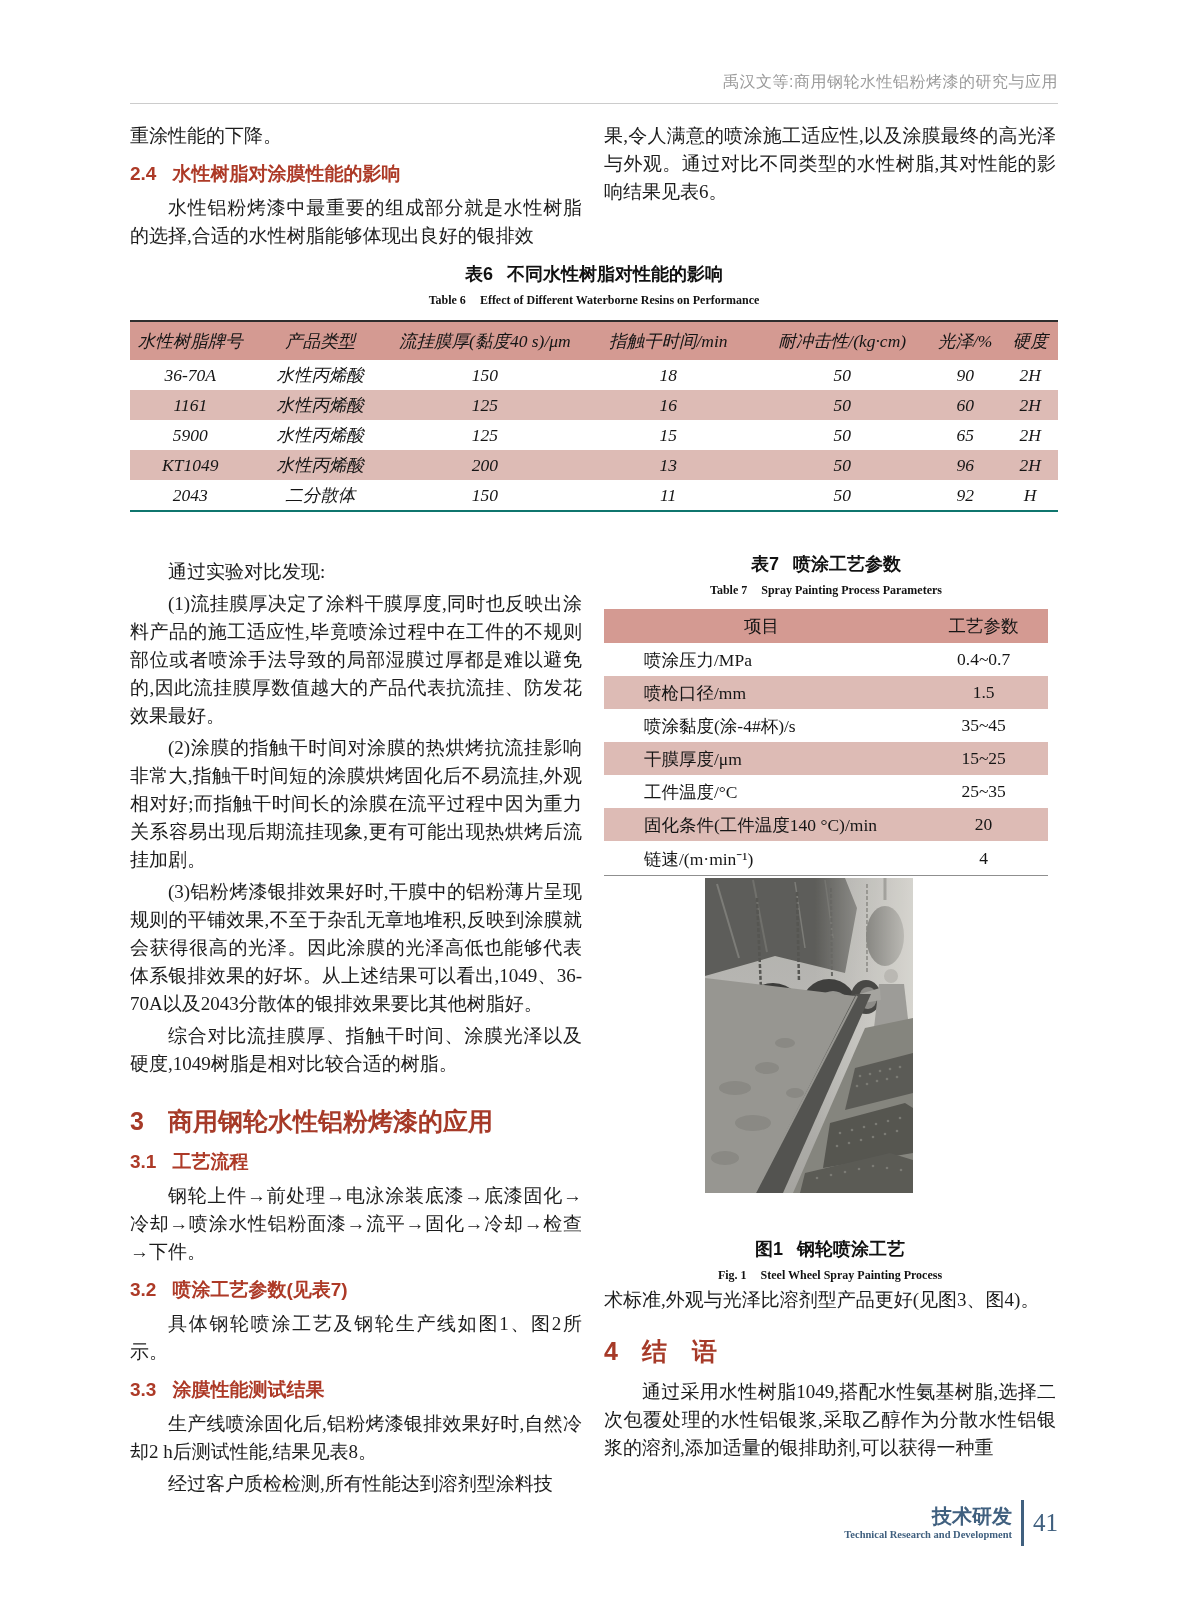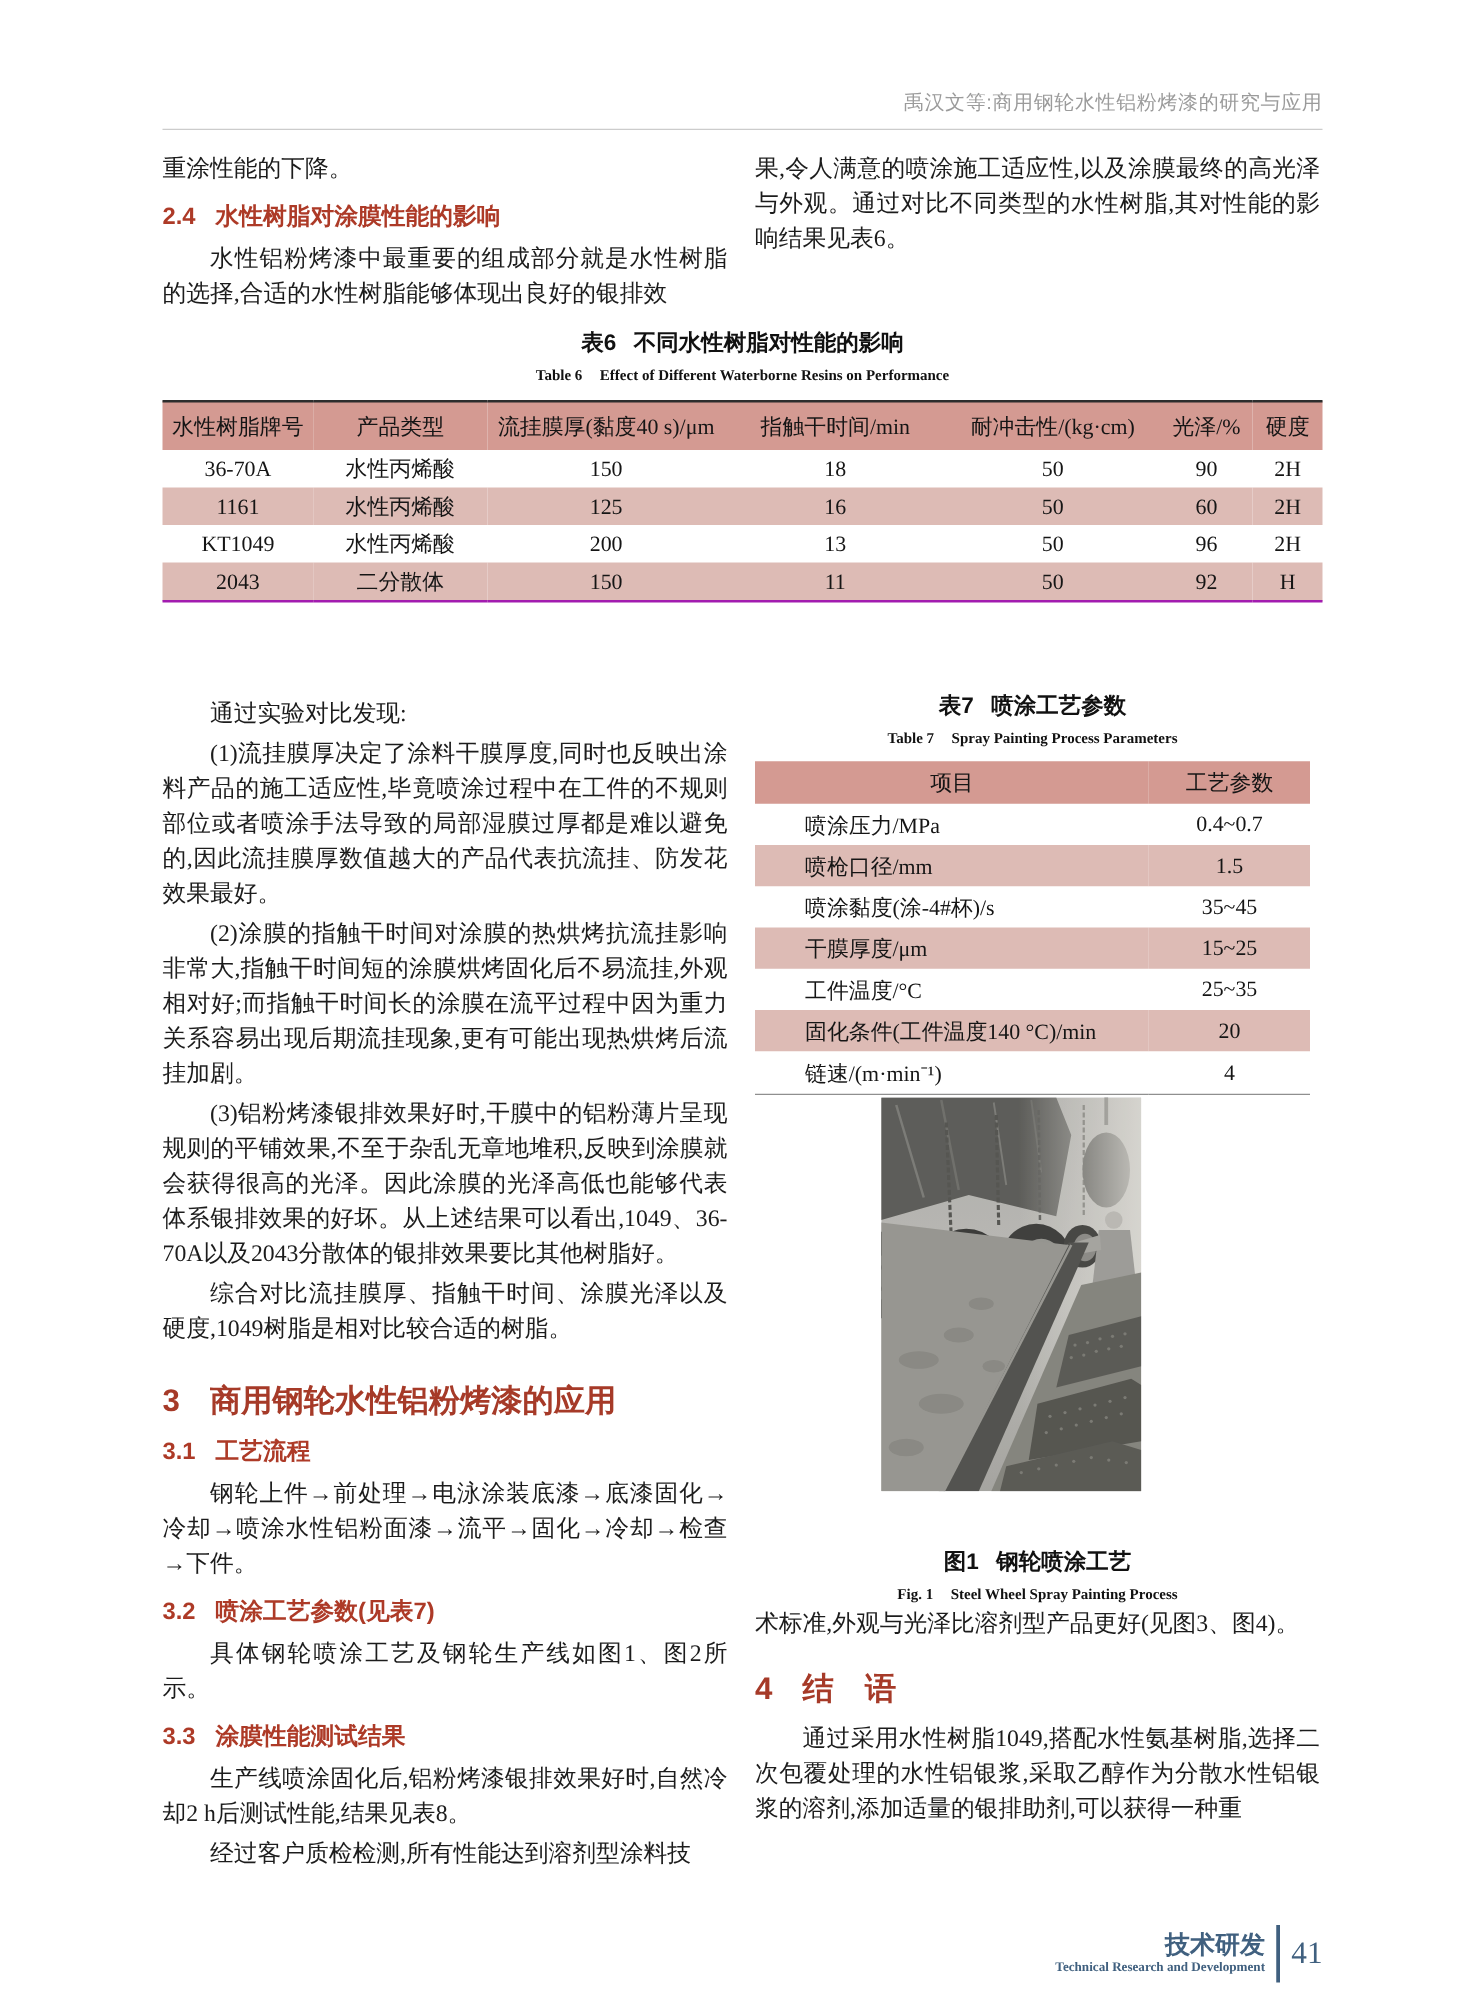--- a/index.html
+++ b/index.html
@@ -38,21 +38,21 @@
     text-align:center; font-family:"Liberation Sans", sans-serif;
     font-weight:bold; font-size:18px; line-height:24px; color:#111;
   }
   .tbl-title-en {
     text-align:center; font-family:Liberation Serif, serif;
     font-weight:bold; font-size:12px; line-height:24px; color:#111; margin-top:2px;
   }
   .tbl-title-zh .t-label, .tbl-title-en .t-label { margin-right:14px; }
 
   table.datatable { border-collapse:collapse; width:100%; table-layout:fixed; }
-  #table6 table.datatable { margin-top:8px; border-top:2px solid #2d2d2d; border-bottom:2px solid #a21caf; }
+  #table6 table.datatable { margin-top:8px; border-top:2px solid #2d2d2d; border-bottom:2px solid #0f766e;font-style:italic; }
   #table7-block table.datatable { margin-top:7px; border-bottom:1.5px solid #8f8f8f; }
 
   table.datatable th {
     background:#d49a92; font-weight:normal; font-size:17.5px;
     padding:7px 2px; text-align:center; color:#151515;
   }
   table.datatable td { font-size:17.5px; padding:3px 2px; text-align:center; color:#151515; }
   #table6 tbody tr:nth-child(even) { background:#ddbbb5; }
   #table7-block tbody tr:nth-child(even) { background:#ddbbb5; }
   #table7-block td.t7-label { text-align:left; padding-left:40px; padding-top:4.5px; padding-bottom:4.5px; }
@@ -65,21 +65,21 @@
   .fig-caption { position:absolute; top:1212px; left:604px; width:452px; text-align:center;margin-top:24px; }
   .fig-caption .cap-zh {
     font-family:"Liberation Sans", sans-serif; font-weight:bold; font-size:18px; line-height:26px; color:#111;
   }
   .fig-caption .cap-en {
     font-family:"Liberation Serif", serif; font-weight:bold; font-size:12px; line-height:26px; color:#111;
   }
   .fig-caption .t-label { margin-right:14px; }
 
   
-  .footer { position:absolute; top:1540px; left:826px; width:232px; display:flex; align-items:center; }
+  .footer { position:absolute; top:1500px; left:826px; width:232px; display:flex; align-items:center; }
   .footer-left { flex:1; text-align:right; padding-right:9px; }
   .footer-zh { font-family:"Liberation Sans", sans-serif; font-weight:bold; font-size:20px; line-height:24px; color:#40607f; }
   .footer-en { font-family:"Liberation Serif", serif; font-weight:bold; font-size:10.5px; line-height:14px; color:#40607f; }
   .footer-bar { width:3px; height:46px; background:#40607f; }
   .footer-page { font-family:"Liberation Serif", serif; font-size:25px; color:#40607f; padding-left:9px;text-align:center; }
 </style>
 </head>
 <body>
 
 <div class="page">
@@ -137,20 +137,29 @@
             <td>90</td>
             <td>2H</td>
         </tr>
         <tr>
           <td>1161</td>
             <td>水性丙烯酸</td>
             <td>125</td>
             <td>16</td>
             <td>50</td>
             <td>60</td>
+            <td>2H</td>
+        </tr>
+        <tr>
+          <td>5900</td>
+            <td>水性丙烯酸</td>
+            <td>125</td>
+            <td>15</td>
+            <td>50</td>
+            <td>65</td>
             <td>2H</td>
         </tr>
         <tr>
           <td>KT1049</td>
             <td>水性丙烯酸</td>
             <td>200</td>
             <td>13</td>
             <td>50</td>
             <td>96</td>
             <td>2H</td>

